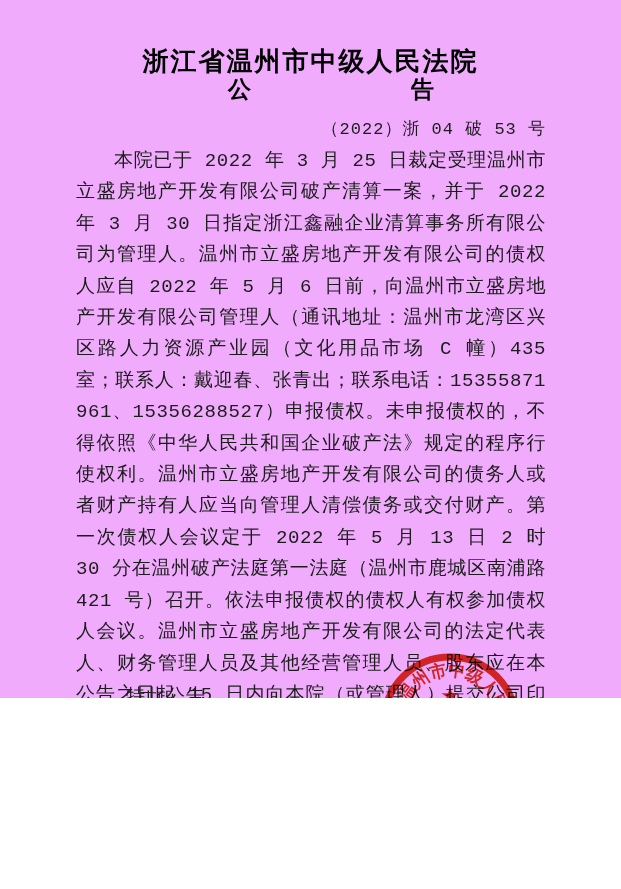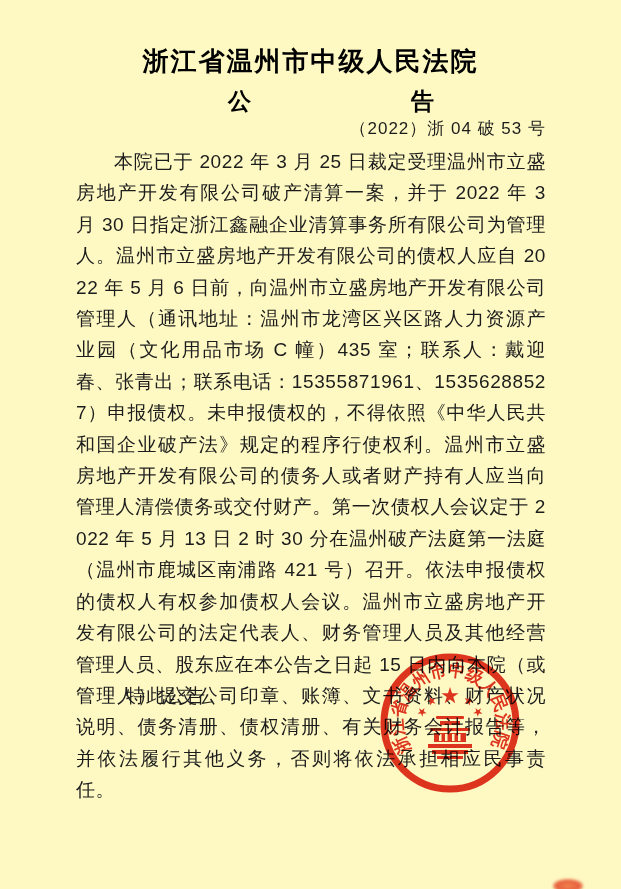--- a/index.html
+++ b/index.html
@@ -1,38 +1,38 @@
 <!DOCTYPE html>
 <html><head>
 <meta charset="utf-8">
 <style>
   * { margin: 0; padding: 0; box-sizing: border-box; }
   html, body { background: #ffffff; }
   .page {
     position: relative;
     width: 621px;
-    height: 889px;
-    background: #fef9c3;
+    height: 698px;
+    background: #f0abfc;
     overflow: hidden;
-    font-family: Liberation Sans, sans-serif;
+    font-family: Liberation Mono, monospace;
     color: #1c1c1c;
   }
   .court-title {
     position: absolute;
     top: 44px; left: 0; width: 100%;
     text-align: center;
     font-size: 26px;
     font-weight: bold;
     letter-spacing: 2px;
     color: #000;
     white-space: nowrap;
   }
   .doc-title {
     position: absolute;
-    top: 86px; left: 228px;
+    top: 74px; left: 228px;
     font-size: 23px;
     font-weight: bold;
     letter-spacing: 38px;
     color: #000;
     white-space: nowrap;
   }
   .case-number {
     position: absolute;
     top: 117px; right: 75px;
     font-size: 17px;

